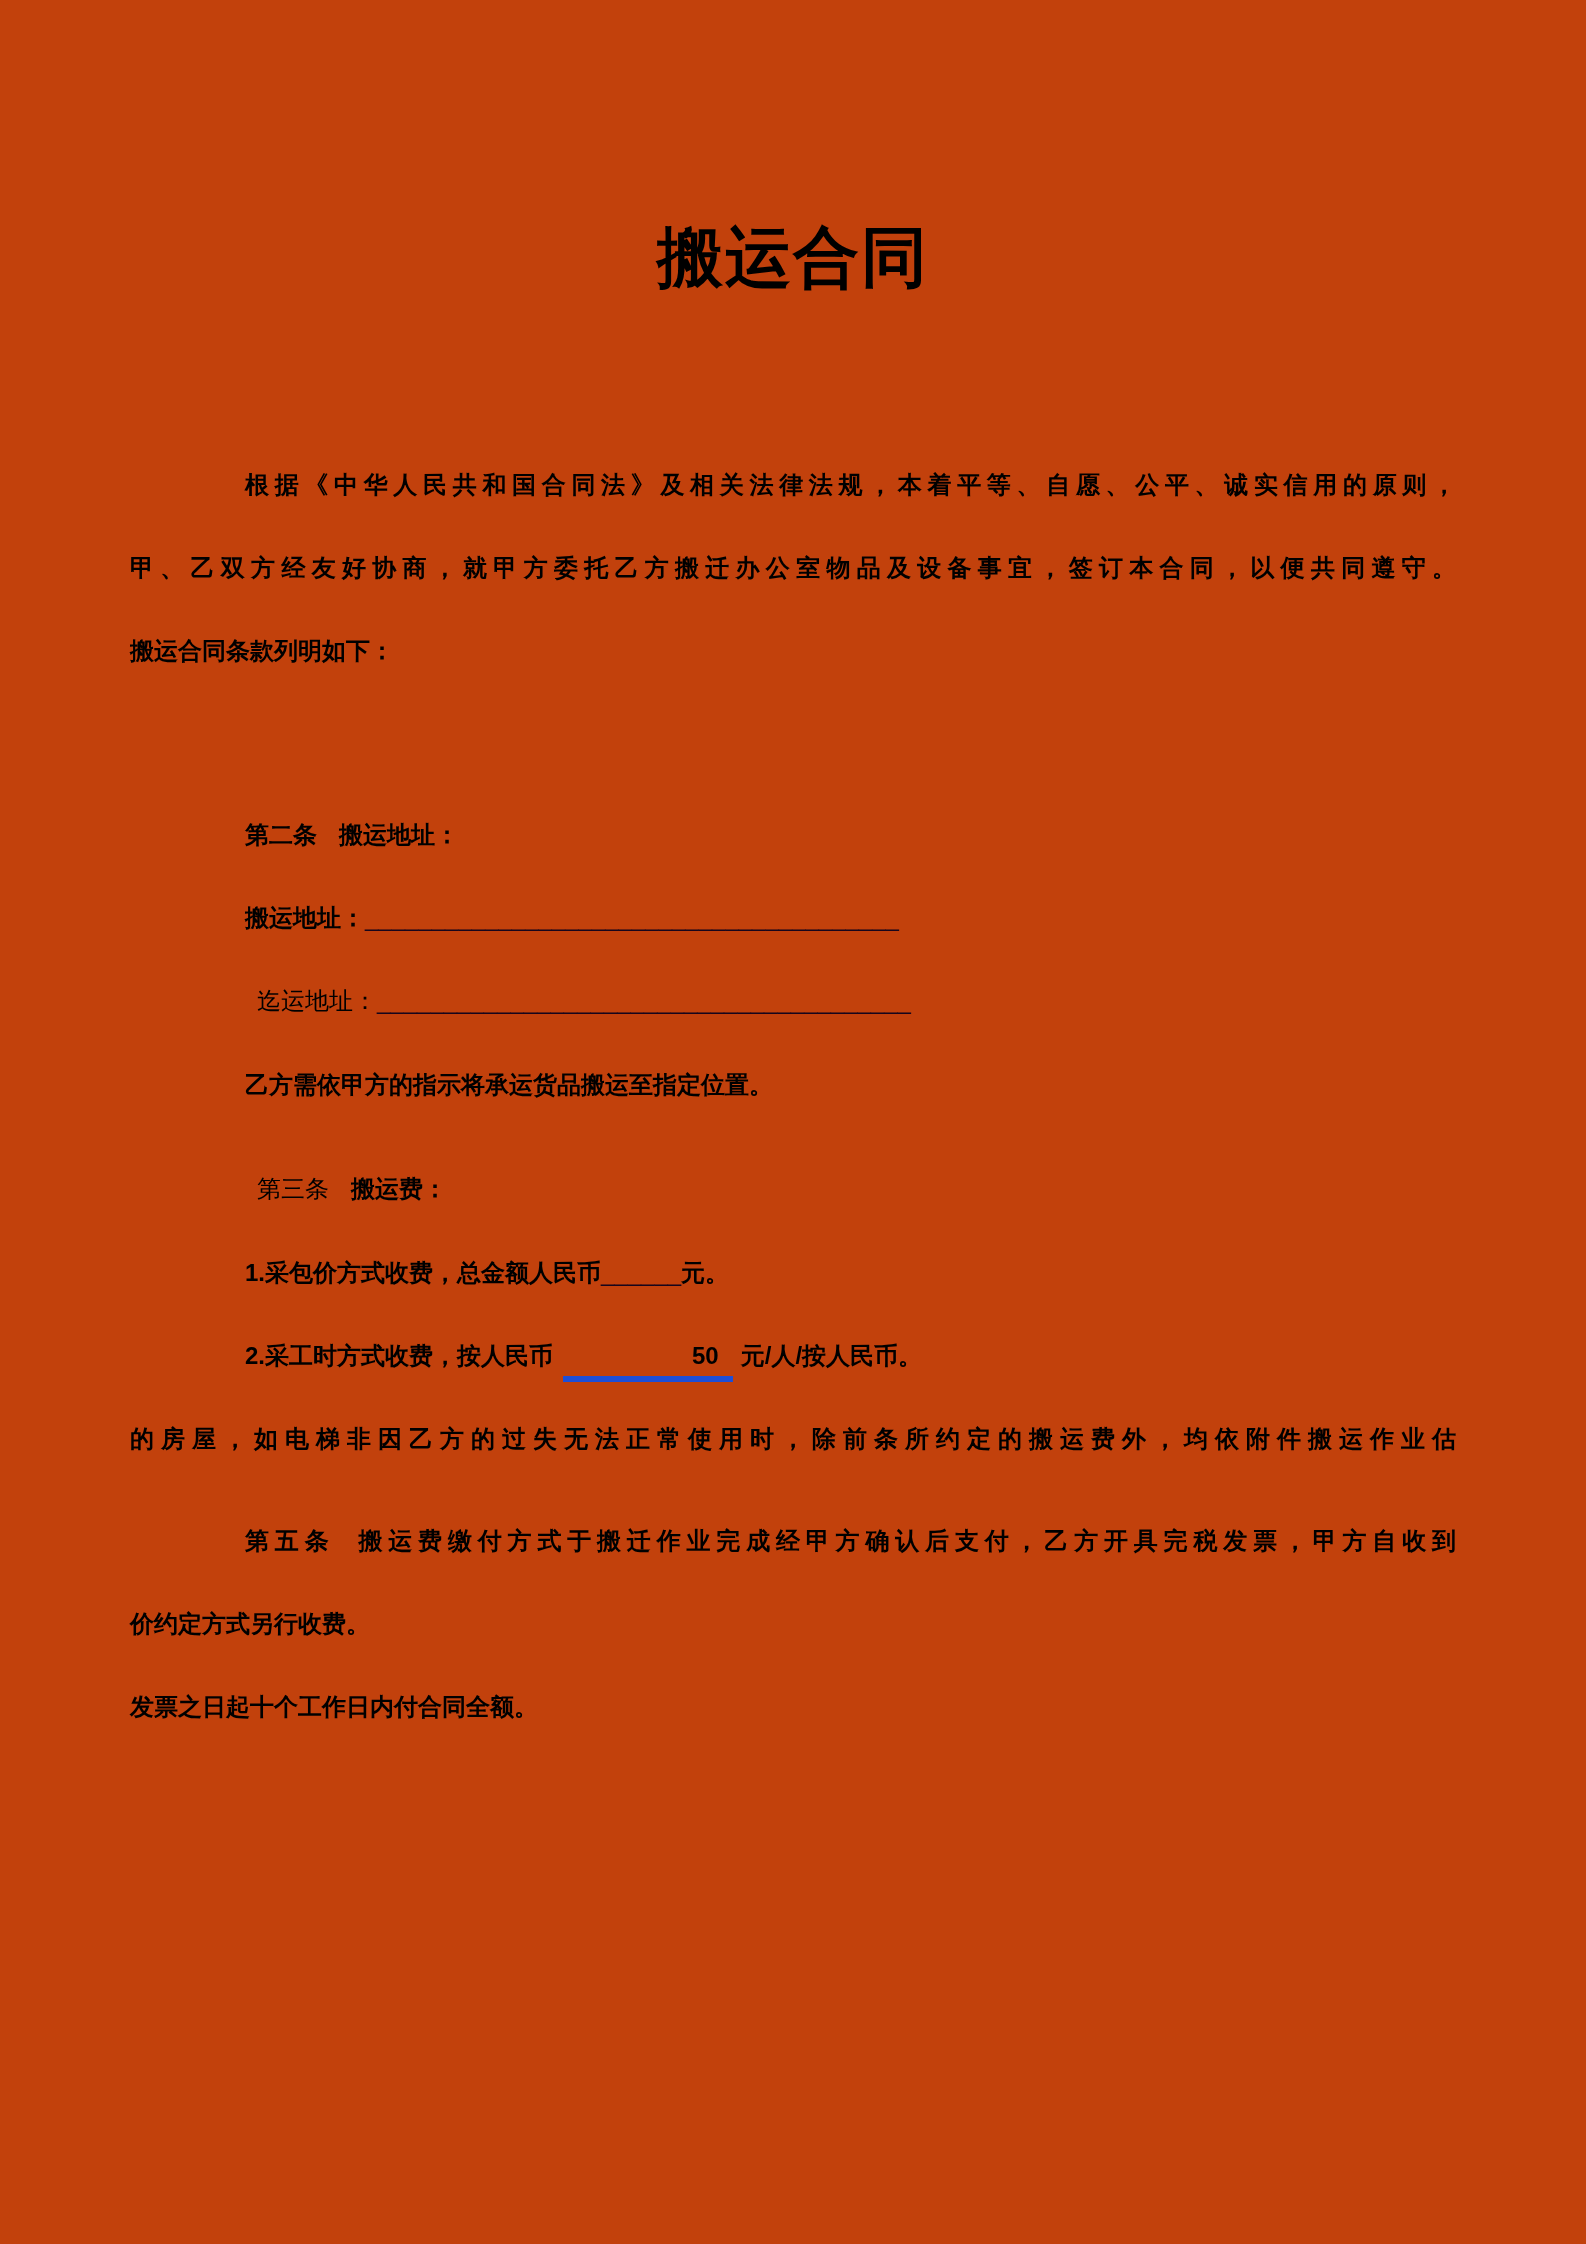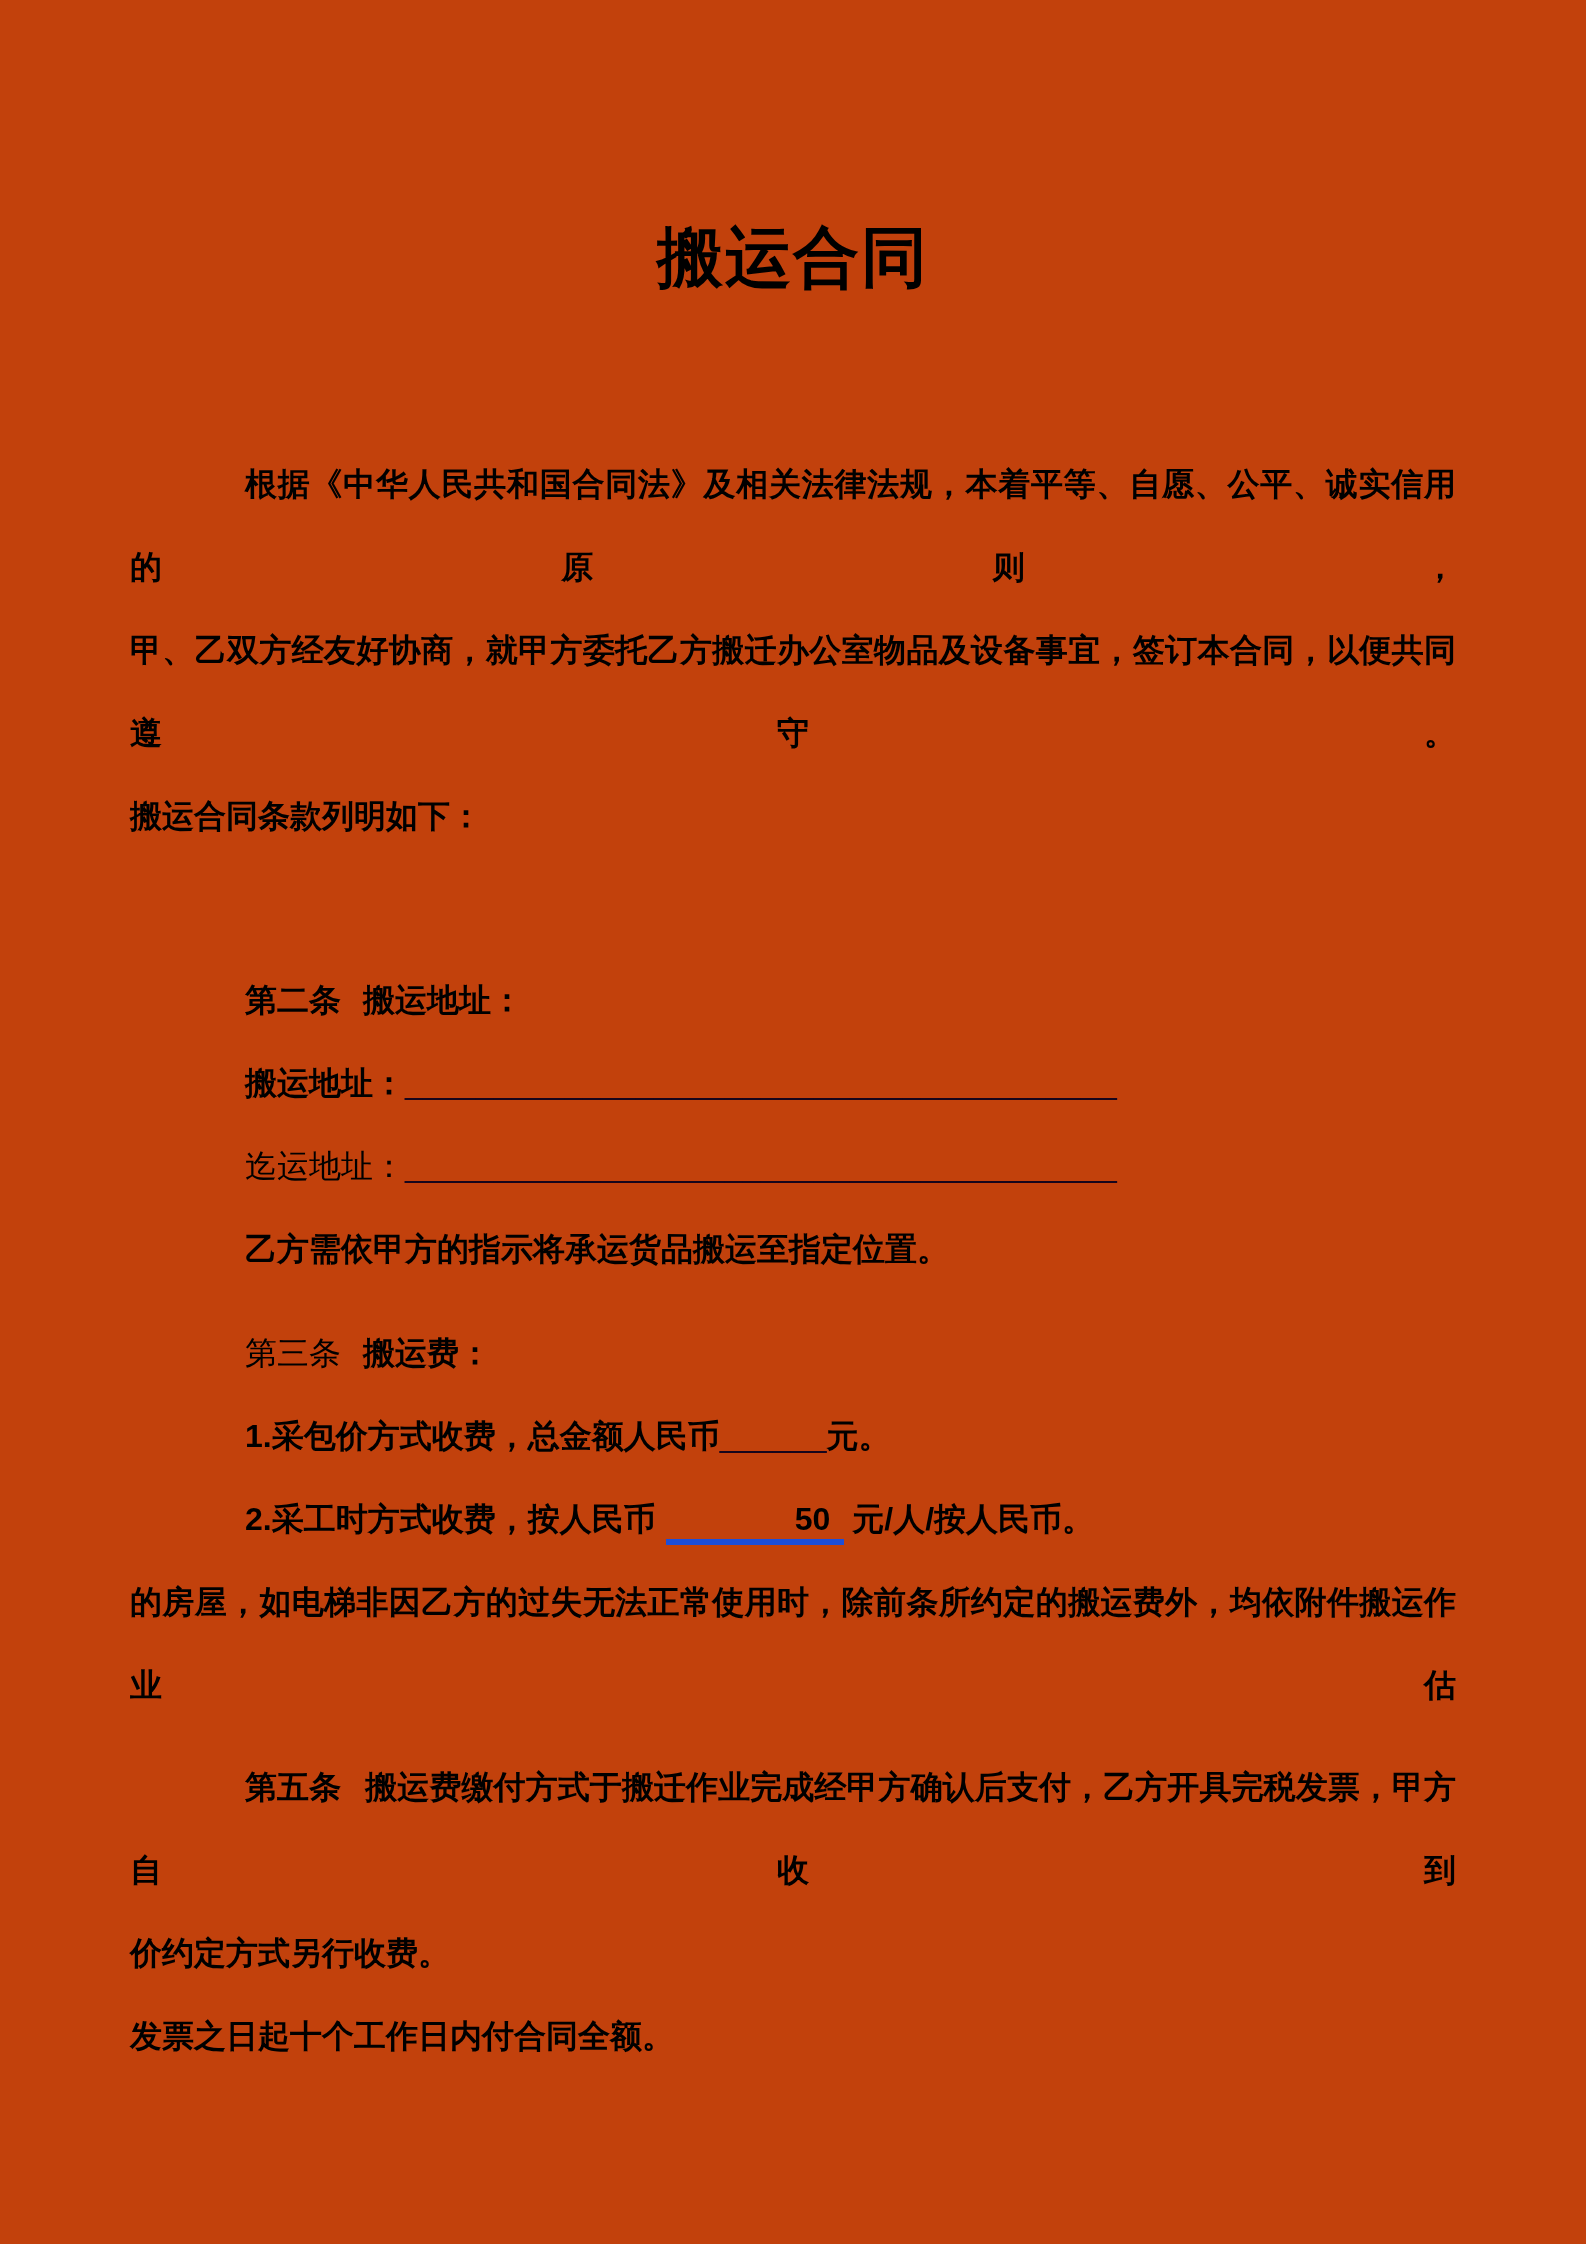--- a/index.html
+++ b/index.html
@@ -19,40 +19,41 @@
   }
   .title {
     font-size: 66px;
     font-weight: 700;
     line-height: 66px;
     text-align: center;
     margin: 0 0 153px 0;
     letter-spacing: 2px;
   }
   .line {
-    font-size: 32px;
+    font-size: 24px;
     font-weight: 700;
     line-height: 83px;
     margin: 0;
     white-space: nowrap;
   }
   .indent { text-indent: 115px; }
   .justify {
     text-align: justify;
     text-align-last: justify;
     white-space: normal;
   }
   .gap-xl { margin-top: 101px; }
   .gap-s  { margin-top: 21px; }
   .gap-m  { margin-top: 19px; }
   .sec-title { margin-left: 22px; }
   .body-run  { margin-left: 24px; }
   .light {
     font-family: "Liberation Serif", serif;
     font-weight: 400;
+    margin-left: 12px;
   }
   .blank {
     font-weight: 400;
     letter-spacing: 0;
     color: #17051c;
     text-align: right;
   }
   .uline {
     display: inline-block;
     border-bottom: 6px solid #1d4ed8;

